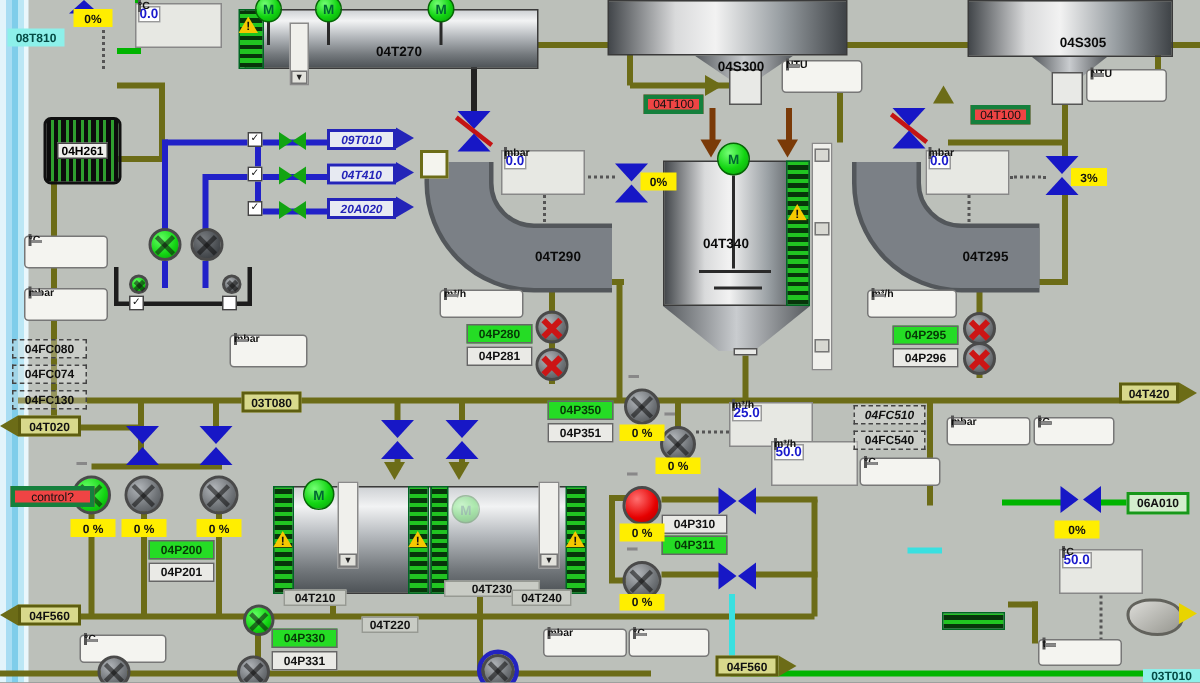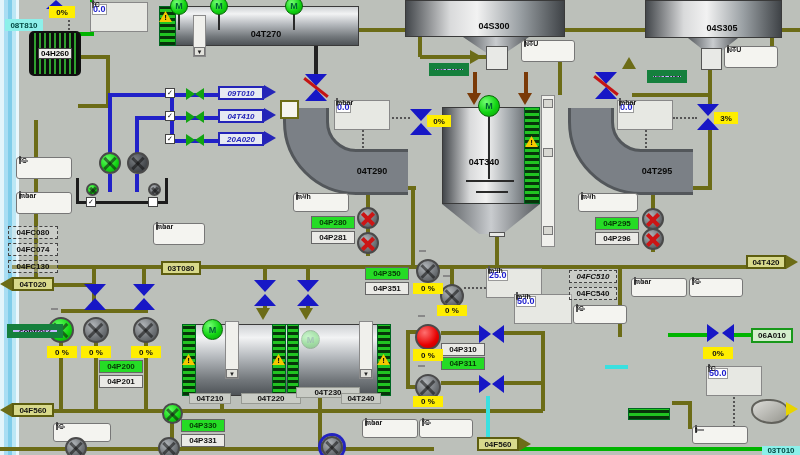--- a/index.html
+++ b/index.html
@@ -22,21 +22,21 @@
   .handle{position:absolute;left:1px;right:1px;height:9px;background:#d8d8d2;border:1px solid #777;}
   .slider .dn{position:absolute;left:0;right:0;bottom:0;height:9px;background:#e2e2dc;border:1px solid #777;
       font:6px "Liberation Sans",sans-serif;text-align:center;line-height:8px;color:#222;}
   .whitebox{background:#f4f4ee;border:2px solid #6c6c17;}
   .lbl{display:flex;align-items:center;justify-content:center;font:bold 8px "Liberation Sans",sans-serif;
        color:#111;white-space:nowrap;overflow:hidden;}
   .lbl.cyan{background:#8df0ea;color:#044a44;font-weight:bold;}
   .lbl.bluearrow{background:#e7eaf2;border:2px solid #2424b8;color:#2424b8;font-style:italic;}
   .lbl.olive{background:#d8d98c;border:2px solid #5e5e10;}
   .lbl.greenbox{background:#d4eecd;border:2px solid #18981a;}
-  .lbl.plainbox{background:#c4b5fd;border:6px solid #15803d;font-weight:bold;}
+  .lbl.plainbox{background:#ef4444;border:3px solid #15803d;font-weight:normal;}
   .lbl.dashed{border:1px dashed #444;background:rgba(230,230,225,.35);}
   .lbl.pon{background:#25dc25;border:1px solid #666;color:#063a06;}
   .lbl.poff{background:#eaeae6;border:1px solid #666;}
   .lbl.pct{background:#ffee00;color:#111;}
   .lbl.ontank{background:transparent;font-size:9px;color:#0a0a0a;}
   .lbl.tankbot{background:#c9ccc5;border:1px solid #979a93;}
   .disp{background:#e7e8e3;border:1px solid #888;display:flex;flex-direction:column;gap:1px;padding:1px;}
   .minirow{position:static;display:flex;gap:1px;height:5px;padding-left:2px;}
   .minirow i{position:static;width:7px;background:#d3d3d0;border:1px solid #888;}
   .minirow i.dk{background:#3a3a3a;}
@@ -205,22 +205,22 @@
       <div class="dn">▼</div>
     </div>
     <div class="whitebox" style="left: 280px; top: 100px; width: 19px; height: 19px;"></div>
     <div class="shaft" style="left: 178px; top: 8px; width: 2px; height: 22px;"></div>
     <div class="shaft" style="left: 218px; top: 8px; width: 2px; height: 22px;"></div>
     <div class="shaft" style="left: 293px; top: 8px; width: 2px; height: 22px;"></div>
     <div class="shaft" style="left: 488px; top: 117px; width: 2px; height: 62px;"></div>
     <div class="lvl" style="left: 466px; top: 180px; width: 48px; height: 2px;"></div>
     <div class="lvl" style="left: 476px; top: 191px; width: 32px; height: 2px;"></div>
     <div style="left: 46px; top: 0px; width: 0px; height: 0px; border-left: 10px solid transparent; border-right: 10px solid transparent; border-bottom: 9px solid rgb(23, 23, 198);"></div>
-    <div class="hx" style="left: 29px; top: 31px; width: 52px; height: 45px;">
-      <div class="hxlabel">04H260</div>
+    <div class="hx" style="left: 29px; top: 78px; width: 52px; height: 45px;">
+      <div class="hxlabel">04H261</div>
     </div>
     <div class="disp" style="left: 90px; top: 2px; width: 58px; height: 30px;">
       <div class="minirow">
         <i></i>
         <i></i>
         <i></i>
         <i class="dk"></i>
       </div>
       <div class="dval">0.0</div>
       <div class="barrow">
@@ -602,19 +602,19 @@
     <div class="lbl pct" style="left: 81px; top: 346px; width: 30px; height: 12px;">0 %</div>
     <div class="lbl pct" style="left: 131px; top: 346px; width: 30px; height: 12px;">0 %</div>
     <div class="lbl pct" style="left: 413px; top: 283px; width: 30px; height: 11px;">0 %</div>
     <div class="lbl pct" style="left: 437px; top: 305px; width: 30px; height: 11px;">0 %</div>
     <div class="lbl pct" style="left: 413px; top: 349px; width: 30px; height: 12px;">0 %</div>
     <div class="lbl pct" style="left: 413px; top: 396px; width: 30px; height: 11px;">0 %</div>
     <div class="lbl ontank" style="left: 237px; top: 27px; width: 58px; height: 13px;">04T270</div>
     <div class="lbl ontank" style="left: 343px; top: 164px; width: 58px; height: 13px;">04T290</div>
     <div class="lbl ontank" style="left: 628px; top: 164px; width: 58px; height: 13px;">04T295</div>
     <div class="lbl ontank" style="left: 455px; top: 155px; width: 58px; height: 13px;">04T340</div>
-    <div class="lbl ontank" style="left: 465px; top: 19px; width: 58px; height: 13px;">04S300</div>
+    <div class="lbl ontank" style="left: 465px; top: 37px; width: 58px; height: 13px;">04S300</div>
     <div class="lbl ontank" style="left: 693px; top: 21px; width: 58px; height: 13px;">04S305</div>
     <div class="lbl tankbot" style="left: 189px; top: 393px; width: 42px; height: 11px;">04T210</div>
-    <div class="lbl tankbot" style="left: 241px; top: 393px; width: 60px; height: 11px; text-align: right;">04T220</div>
+    <div class="lbl tankbot" style="left: 241px; top: 411px; width: 38px; height: 11px; text-align: right;">04T220</div>
     <div class="lbl tankbot" style="left: 296px; top: 387px; width: 64px; height: 11px;">04T230</div>
     <div class="lbl tankbot" style="left: 341px; top: 393px; width: 40px; height: 11px;">04T240</div>
   </div>
 
 </body></html>

